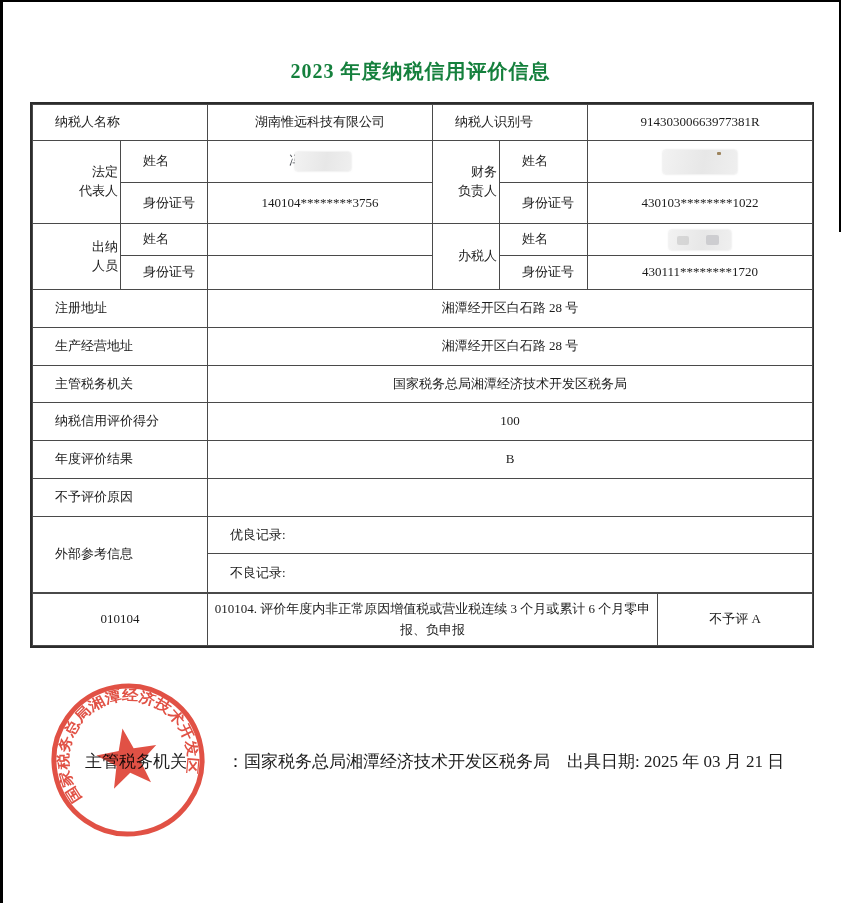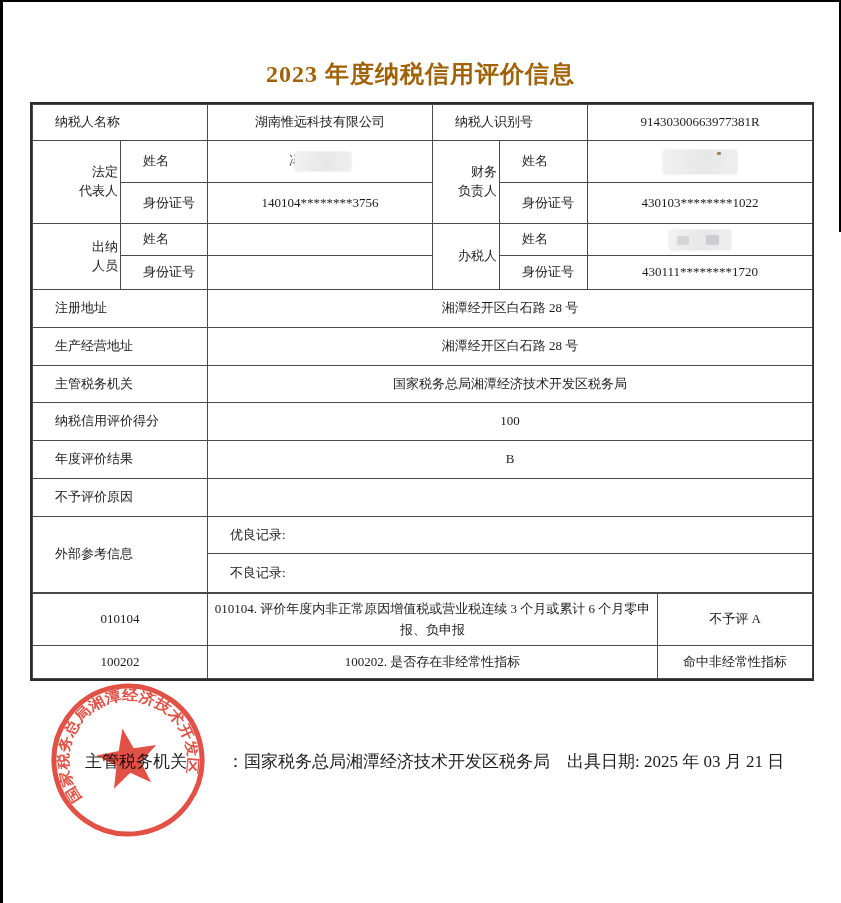--- a/index.html
+++ b/index.html
@@ -9,21 +9,21 @@
     color:#1b1b1b;
   }
   
   .edge{position:absolute;background:#000;}
   .edge-top{left:0;top:0;width:841px;height:2px;}
   .edge-left{left:0;top:0;width:3px;height:903px;}
   .edge-right{right:0;top:0;width:2px;height:232px;}
 
   .doc-title{
     position:absolute;left:0;top:58px;width:841px;text-align:center;
-    font-size:24px;font-weight:bold;color:#a16207;letter-spacing:1px;
+    font-size:20px;font-weight:bold;color:#15803d;letter-spacing:1px;
   }
 
   .doc-table{
     position:absolute;left:30px;top:102px;width:780px;
     border:2px solid #2c2c2c;background:#fff;
   }
   table{border-collapse:collapse;width:100%;table-layout:fixed;}
   td{
     border:1px solid #4a4a4a;font-size:13px;color:#1b1b1b;
     padding:2px 6px;overflow:hidden;line-height:1.45;
@@ -179,25 +179,20 @@
         <col style="width:175px">
         <col style="width:450px">
         <col style="width:155px">
       </colgroup>
     <tbody>
     <tr style="height:52px">
       <td class="ctr">010104</td>
       <td class="ctr two-line">010104. 评价年度内非正常原因增值税或营业税连续 3 个月或累计 6 个月零申报、负申报</td>
       <td class="ctr">不予评 A</td>
     </tr>
-    <tr style="height:33px">
-      <td class="ctr">100202</td>
-      <td class="ctr">100202. 是否存在非经常性指标</td>
-      <td class="ctr">命中非经常性指标</td>
-    </tr>
   </tbody>
     </table>
 </div>
 
 <div class="doc-footer">
   <span class="footer-left"><span>主管税务机关</span><span class="footer-gap"></span><span>：国家税务总局湘潭经济技术开发区税务局</span></span>
   <span class="footer-date">出具日期: 2025 年 03 月 21 日</span>
 </div>
 
 <svg class="seal" viewBox="-84 -84 168 168">

